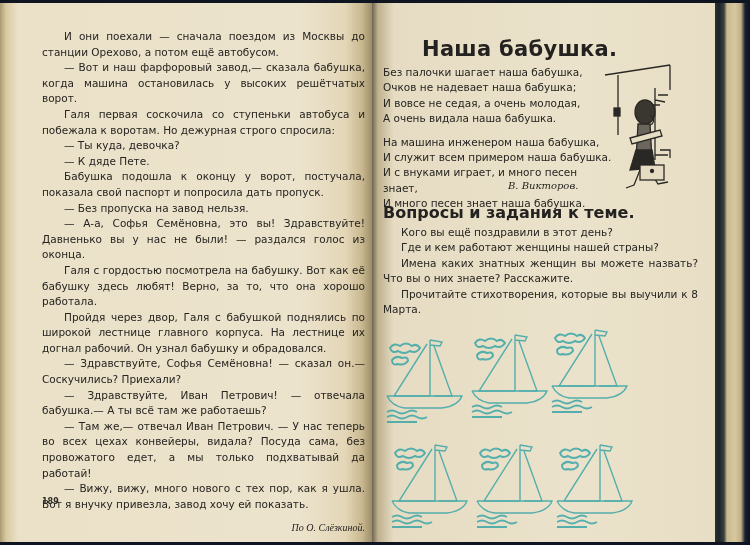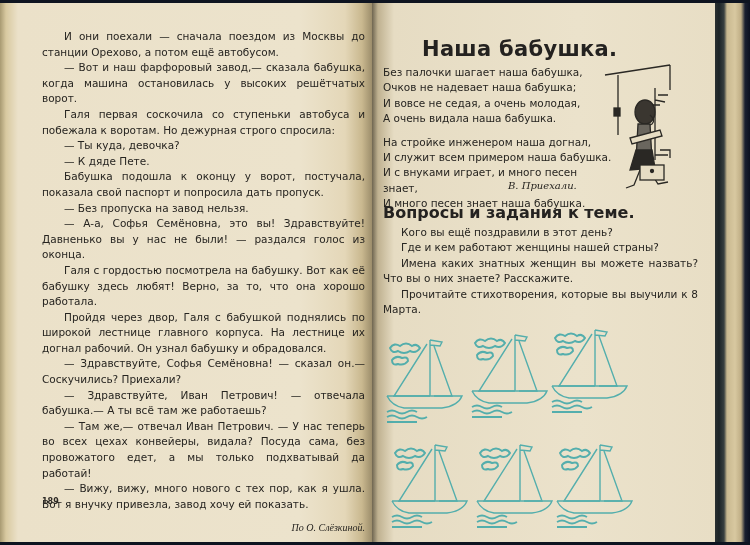--- a/index.html
+++ b/index.html
@@ -61,27 +61,27 @@
 
   <div class="title">Наша бабушка.</div>
   <div class="poem" id="poem">
       <div class="stanza">
         <div>Без палочки шагает наша бабушка,</div>
         <div>Очков не надевает наша бабушка;</div>
         <div>И вовсе не седая, а очень молодая,</div>
         <div>А очень видала наша бабушка.</div>
       </div>
       <div class="stanza">
-        <div>На стройке инженером наша догнал,</div>
+        <div>На машина инженером наша бабушка,</div>
         <div>И служит всем примером наша бабушка.</div>
         <div>И с внуками играет, и много песен знает,</div>
         <div>И много песен знает наша бабушка.</div>
       </div>
     </div>
-  <div class="poem-author">В. Приехали.</div>
+  <div class="poem-author">В. Викторов.</div>
 
   <div class="illustration">
     <svg width="110" height="130" viewBox="0 0 110 130" fill="none" stroke="#2a2824" stroke-width="1.3">
       <path d="M5 15 L70 5 M18 15 L18 75 M70 5 L70 30"></path>
       <path d="M55 28 L55 40 L65 42 M58 35 L68 35 M55 40 L55 100 M50 45 L60 45"></path>
       <path d="M60 90 L70 90 L70 98 M55 95 L68 95"></path>
       <rect x="14" y="48" width="6" height="8" fill="#2a2824"></rect>
       <ellipse cx="45" cy="52" rx="10" ry="12" fill="#3a3630"></ellipse>
       <path d="M50 55 Q56 60 52 64 L48 66"></path>
       <path d="M38 64 L50 64 L52 100 L36 100 Z" fill="#6a665e"></path>

